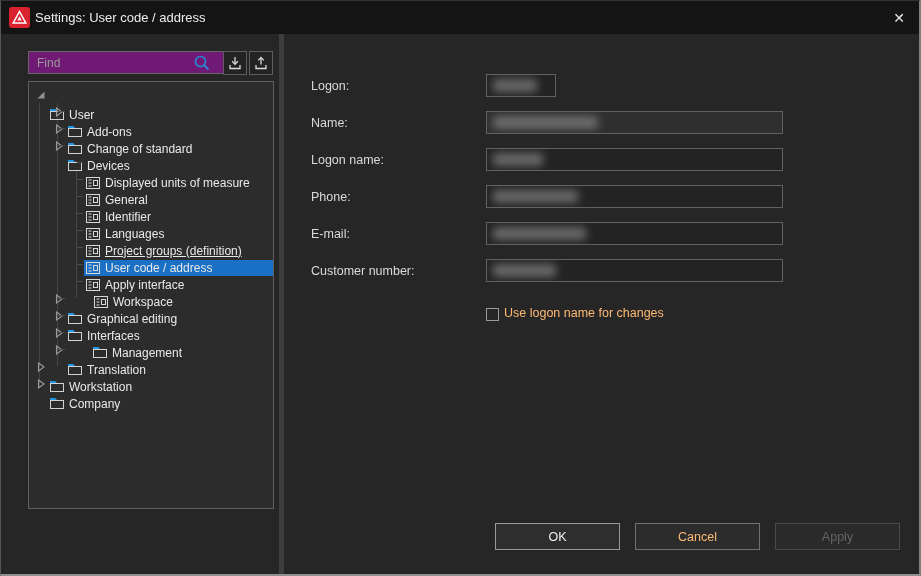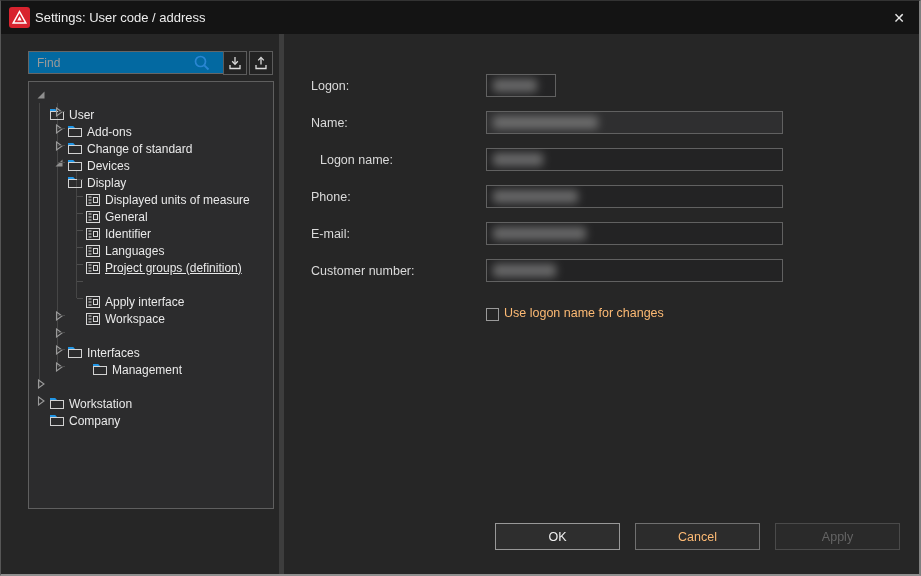--- a/index.html
+++ b/index.html
@@ -17,21 +17,21 @@
   .app-icon{position:absolute;left:8px;top:6px;width:21px;height:21px;border-radius:3px;
     background:#d8232e;display:flex;align-items:center;justify-content:center;}
   .title-text{position:absolute;left:34px;top:0;height:44px;line-height:33px;
     color:#ededed;font-size:13px;}
   .close-btn{position:absolute;right:8px;top:6px;width:24px;height:21px;
     display:flex;align-items:center;justify-content:center;color:#e8e8e8;
     font-size:14px;cursor:default;}
 
   
   .find-input{position:absolute;left:27px;top:50px;width:209px;height:23px;
-    background:#0369a1;border:1px solid #666;color:#cfcfcf;font-size:12px;
+    background:#701a75;border:1px solid #666;color:#cfcfcf;font-size:12px;
     padding:0 26px 0 8px;outline:none;}
   .find-input::placeholder{color:#9a9a9a;}
   .search-icon{position:absolute;left:192px;top:53px;width:18px;height:18px;}
   .tool-btn{position:absolute;top:50px;width:24px;height:24px;background:#232323;
     border:1px solid #5c5c5c;display:flex;align-items:center;justify-content:center;}
   .tool-btn.import{left:222px;}
   .tool-btn.export{left:248px;}
 
   .tree-box{position:absolute;left:27px;top:80px;width:246px;height:428px;
     background:#2c2c2d;border:1px solid #5f5f5f;overflow:hidden;padding-top:4px;}
@@ -190,39 +190,20 @@
         <svg class="folder-icon" width="16" height="13" viewBox="0 0 16 13">
           <polygon points="1,1 6.2,1 8.6,3.4 1,3.4" fill="#2196e6"></polygon>
           <rect x="1.5" y="3.5" width="13" height="8" fill="none" stroke="#d2d2d2"></rect>
         </svg>
 
       </span>
       <span class="tree-label">Devices</span>
     </span>
   </div>
 
-  <div class="tree-row lvl1 exp-expanded icon-folder" style="padding-left: 23px;">
-    <span class="stub"></span>
-    <span class="expander">
-      <svg class="svg-expanded" width="10" height="10" viewBox="0 0 10 10">
-              <polygon points="8.5,1.5 8.5,8.5 1.5,8.5" fill="#8f8f8f"></polygon>
-            </svg>
-
-    </span>
-    <span class="row-content">
-      <span class="tree-icon">
-        <svg class="folder-icon" width="16" height="13" viewBox="0 0 16 13">
-          <polygon points="1,1 6.2,1 8.6,3.4 1,3.4" fill="#2196e6"></polygon>
-          <rect x="1.5" y="3.5" width="13" height="8" fill="none" stroke="#d2d2d2"></rect>
-        </svg>
-
-      </span>
-      <span class="tree-label">Display</span>
-    </span>
-  </div>
 
   <div class="tree-row lvl2 exp-none icon-page" style="padding-left: 41px;">
     <span class="stub"></span>
     <span class="expander">
       
       
     </span>
     <span class="row-content">
       <span class="tree-icon">
 
@@ -321,20 +302,33 @@
       <span class="tree-label">Project groups (definition)</span>
     </span>
   </div>
 
   <div class="tree-row lvl2 exp-none icon-page selected" style="padding-left: 41px;">
     <span class="stub"></span>
     <span class="expander">
       
       
     </span>
+    <span class="row-content">
+      <span class="tree-icon">
+
+        <svg class="page-icon" width="14" height="12" viewBox="0 0 14 12">
+          <rect x="0.5" y="0.5" width="13" height="11" fill="none" stroke="#d8d8d8"></rect>
+          <line x1="2.5" y1="3" x2="5.5" y2="3" stroke="#d8d8d8"></line>
+          <line x1="2.5" y1="6" x2="5.5" y2="6" stroke="#d8d8d8"></line>
+          <line x1="2.5" y1="9" x2="5.5" y2="9" stroke="#d8d8d8"></line>
+          <rect x="7.5" y="3.5" width="4" height="5" fill="none" stroke="#d8d8d8"></rect>
+        </svg>
+      </span>
+      <span class="tree-label">User code / address</span>
+    </span>
   </div>
 
   <div class="tree-row lvl2 exp-none icon-page" style="padding-left: 41px;">
     <span class="stub"></span>
     <span class="expander">
       
       
     </span>
     <span class="row-content">
       <span class="tree-icon">
@@ -344,21 +338,21 @@
           <line x1="2.5" y1="3" x2="5.5" y2="3" stroke="#d8d8d8"></line>
           <line x1="2.5" y1="6" x2="5.5" y2="6" stroke="#d8d8d8"></line>
           <line x1="2.5" y1="9" x2="5.5" y2="9" stroke="#d8d8d8"></line>
           <rect x="7.5" y="3.5" width="4" height="5" fill="none" stroke="#d8d8d8"></rect>
         </svg>
       </span>
       <span class="tree-label">Apply interface</span>
     </span>
   </div>
 
-  <div class="tree-row lvl2 exp-none icon-page" style="padding-left: 41px;">
+  <div class="tree-row lvl2 exp-none icon-page" style="padding-left: 41px; gap: 8px;">
     <span class="stub"></span>
     <span class="expander">
       
       
     </span>
     <span class="row-content">
       <span class="tree-icon">
 
         <svg class="page-icon" width="14" height="12" viewBox="0 0 14 12">
           <rect x="0.5" y="0.5" width="13" height="11" fill="none" stroke="#d8d8d8"></rect>
@@ -373,20 +367,30 @@
   </div>
 
   <div class="tree-row lvl1 exp-collapsed icon-folder" style="padding-left: 23px;">
     <span class="stub"></span>
     <span class="expander">
 
       <svg class="svg-collapsed" width="10" height="10" viewBox="0 0 10 10">
               <polygon points="2.5,1 8,5 2.5,9" fill="none" stroke="#9a9a9a" stroke-width="1.1"></polygon>
             </svg>
     </span>
+    <span class="row-content">
+      <span class="tree-icon">
+        <svg class="folder-icon" width="16" height="13" viewBox="0 0 16 13">
+          <polygon points="1,1 6.2,1 8.6,3.4 1,3.4" fill="#2196e6"></polygon>
+          <rect x="1.5" y="3.5" width="13" height="8" fill="none" stroke="#d2d2d2"></rect>
+        </svg>
+
+      </span>
+      <span class="tree-label">Graphical editing</span>
+    </span>
   </div>
 
   <div class="tree-row lvl1 exp-collapsed icon-folder" style="padding-left: 23px;">
     <span class="stub"></span>
     <span class="expander">
 
       <svg class="svg-collapsed" width="10" height="10" viewBox="0 0 10 10">
               <polygon points="2.5,1 8,5 2.5,9" fill="none" stroke="#9a9a9a" stroke-width="1.1"></polygon>
             </svg>
     </span>
@@ -422,20 +426,30 @@
     </span>
   </div>
 
   <div class="tree-row lvl1 exp-collapsed icon-folder" style="padding-left: 23px;">
     <span class="stub"></span>
     <span class="expander">
 
       <svg class="svg-collapsed" width="10" height="10" viewBox="0 0 10 10">
               <polygon points="2.5,1 8,5 2.5,9" fill="none" stroke="#9a9a9a" stroke-width="1.1"></polygon>
             </svg>
+    </span>
+    <span class="row-content">
+      <span class="tree-icon">
+        <svg class="folder-icon" width="16" height="13" viewBox="0 0 16 13">
+          <polygon points="1,1 6.2,1 8.6,3.4 1,3.4" fill="#2196e6"></polygon>
+          <rect x="1.5" y="3.5" width="13" height="8" fill="none" stroke="#d2d2d2"></rect>
+        </svg>
+
+      </span>
+      <span class="tree-label">Translation</span>
     </span>
   </div>
 
   <div class="tree-row lvl0 exp-collapsed icon-folder" style="padding-left: 5px;">
 
     <span class="expander">
 
       <svg class="svg-collapsed" width="10" height="10" viewBox="0 0 10 10">
               <polygon points="2.5,1 8,5 2.5,9" fill="none" stroke="#9a9a9a" stroke-width="1.1"></polygon>
             </svg>
@@ -485,21 +499,21 @@
   </div>
 
   <div>
     <label class="form-label" style="top: 115px;">Name:</label>
     <div class="form-input full light" style="top: 110px;">
       <div class="redacted-blob" style="width: 105px;"></div>
     </div>
   </div>
 
   <div>
-    <label class="form-label" style="top: 152px; margin-left: 9px;">Logon name:</label>
+    <label class="form-label" style="top: 152px;">Logon name:</label>
     <div class="form-input full" style="top: 147px;">
       <div class="redacted-blob" style="width: 50px;"></div>
     </div>
   </div>
 
   <div>
     <label class="form-label" style="top: 189px;">Phone:</label>
     <div class="form-input full" style="top: 184px;">
       <div class="redacted-blob" style="width: 85px;"></div>
     </div>

